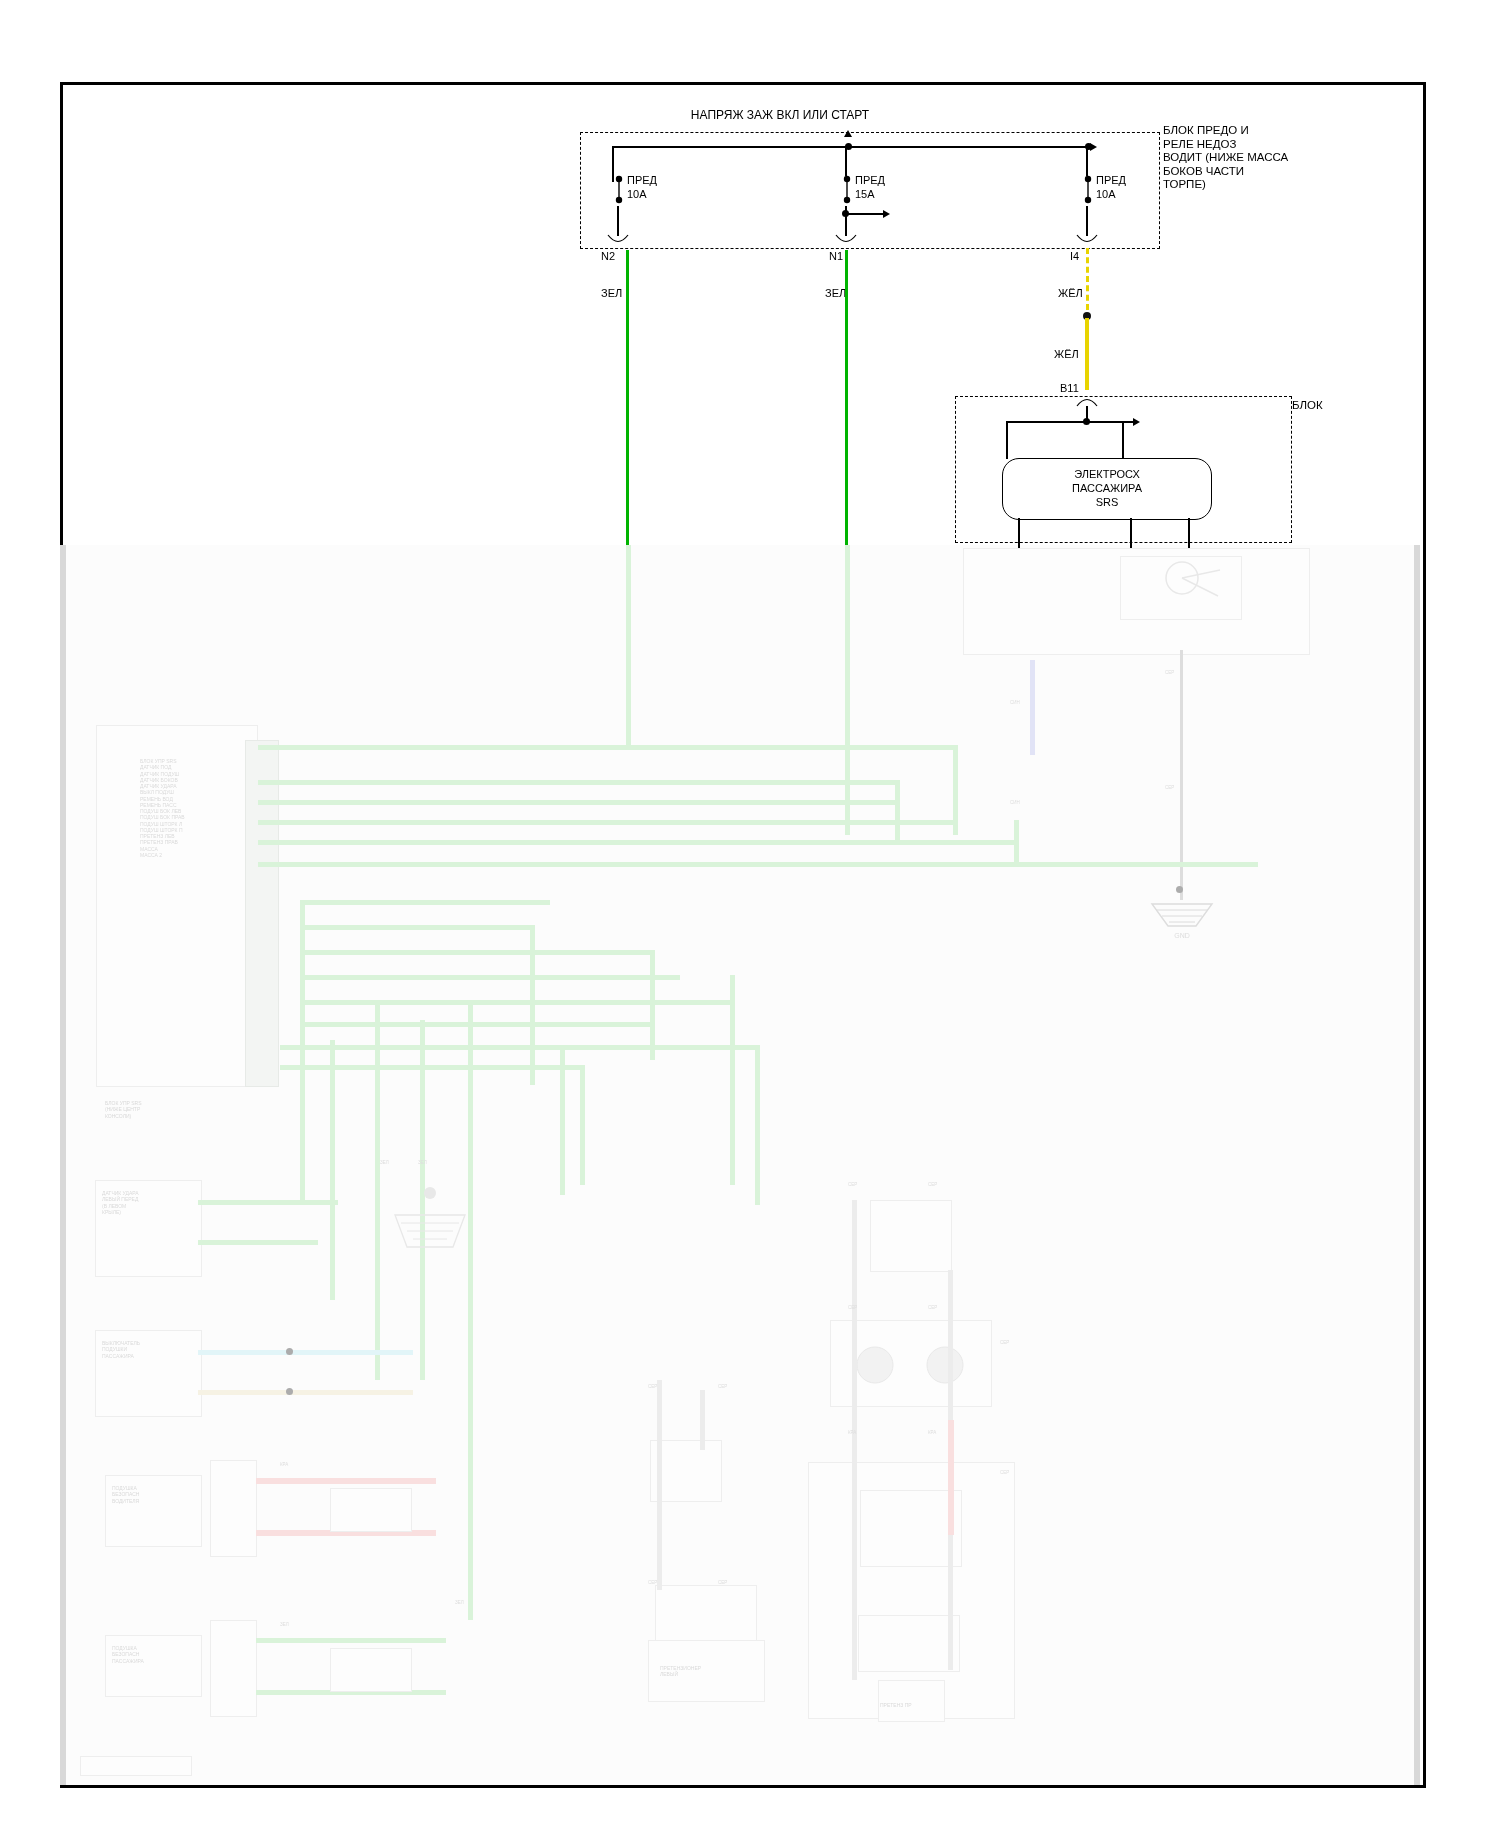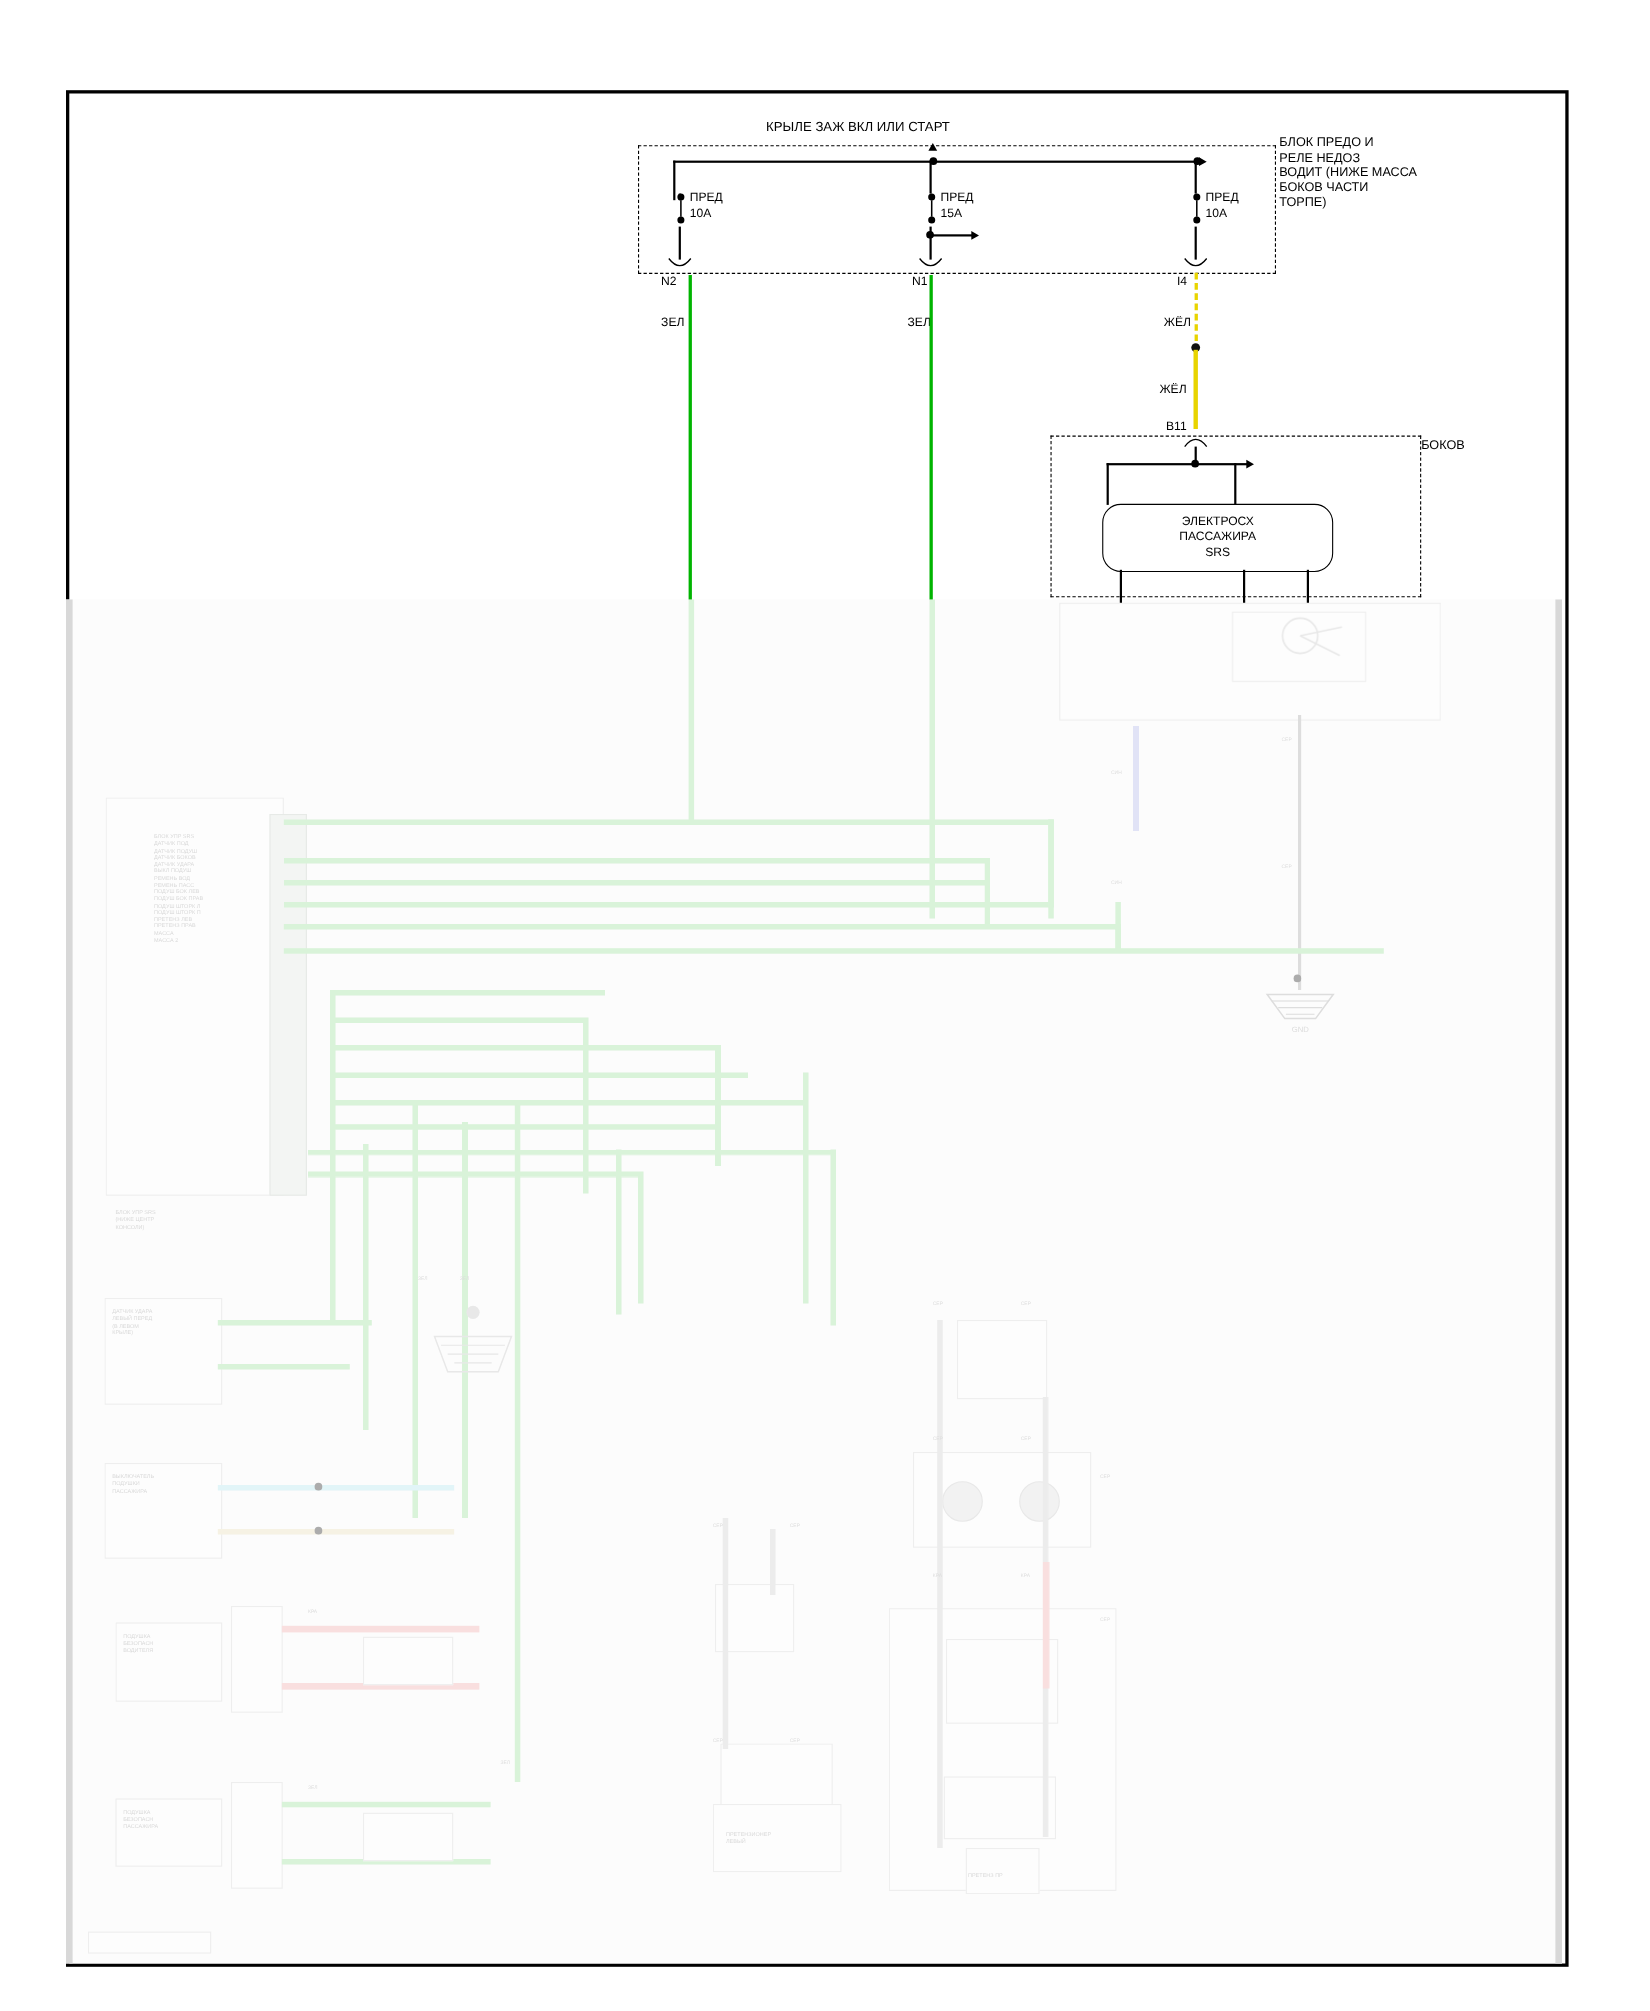--- a/index.html
+++ b/index.html
@@ -49,21 +49,21 @@
 <body>
 
 <div id="page">
 
   <div class="frame" style="left:60px;top:82px;width:1360px;height:1700px;"></div>
 
   <div style="position:absolute;left:60px;top:545px;width:1360px;height:1240px;background:#fcfcfc;"></div>
   <div style="position:absolute;left:60px;top:545px;width:6px;height:1240px;background:#d8d8d8;"></div>
   <div style="position:absolute;left:1414px;top:545px;width:6px;height:1240px;background:#d8d8d8;"></div>
 
-  <div class="lbl c" style="left:600px;top:108px;width:360px;font-size:12px;">КРЫЛЕ ЗАЖ ВКЛ ИЛИ СТАРТ</div>
+  <div class="lbl c" style="left:600px;top:108px;width:360px;font-size:12px;">НАПРЯЖ ЗАЖ ВКЛ ИЛИ СТАРТ</div>
 
   <div class="dash-box" style="left:580px;top:132px;width:578px;height:115px;"></div>
 
   <div class="lbl" style="left:1163px;top:124px;width:190px;font-size:11.5px;">БЛОК ПРЕДО И
 РЕЛЕ НЕДОЗ
 ВОДИТ (НИЖЕ МАССА
 БОКОВ ЧАСТИ
 ТОРПЕ)</div>
 
   <div class="h ln-blk" style="left:612px;top:146px;width:476px;height:2px;"></div>
@@ -125,21 +125,21 @@
   <div class="v ln-grn" style="left:626px;top:250px;width:3px;height:295px;"></div>
   <div class="v ln-grn" style="left:845px;top:250px;width:3px;height:295px;"></div>
 
   <div style="position:absolute;left:1086px;top:248px;width:0;height:62px;border-left:3px dashed #e8d400;"></div>
   <div class="lbl" style="left:1058px;top:287px;">ЖЁЛ</div>
   <div class="dot-y" style="left:1083px;top:312px;"></div>
   <div class="v ln-yel" style="left:1085px;top:318px;width:4px;height:72px;"></div>
   <div class="lbl" style="left:1054px;top:348px;">ЖЁЛ</div>
 
   <div class="dash-box" style="left:955px;top:396px;width:335px;height:145px;"></div>
-  <div class="lbl" style="left:1292px;top:399px;font-size:11.5px;">БОКОВ</div>
+  <div class="lbl" style="left:1292px;top:399px;font-size:11.5px;">БЛОК</div>
   <div class="lbl" style="left:1060px;top:382px;">B11</div>
   <svg style="position:absolute;left:1076px;top:392px;" width="22" height="16" viewBox="0 0 22 16">
     <path d="M1 14 Q11 1 21 14" stroke="#000" stroke-width="1.2" fill="none"></path>
   </svg>
   <div class="v ln-blk" style="left:1086px;top:406px;width:2px;height:16px;"></div>
   <div class="h ln-blk" style="left:1006px;top:421px;width:128px;height:2px;"></div>
   <div class="dot" style="left:1083px;top:418px;"></div>
   <div class="arrow-r" style="left:1133px;top:418px;"></div>
   <div class="v ln-blk" style="left:1006px;top:421px;width:2px;height:38px;"></div>
   <div class="v ln-blk" style="left:1122px;top:421px;width:2px;height:38px;"></div>

